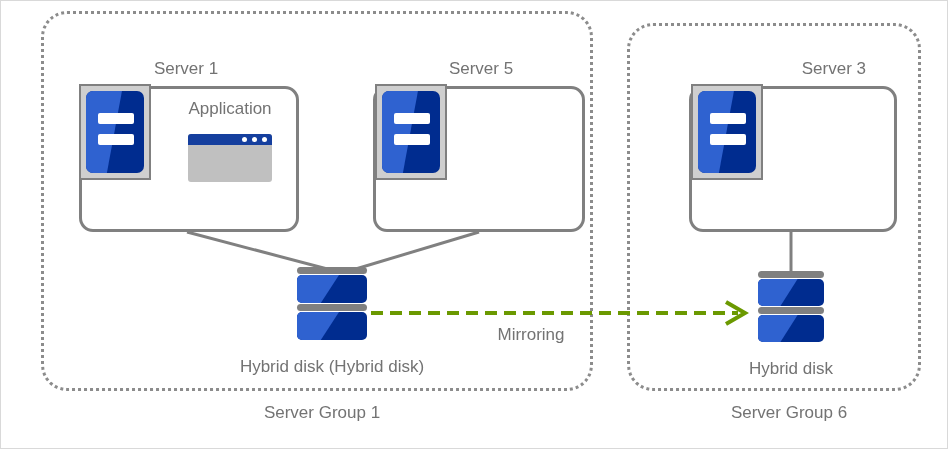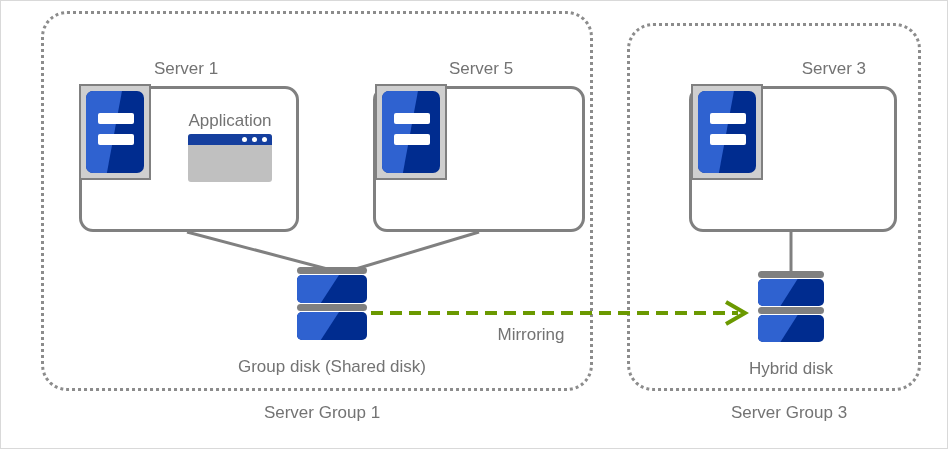--- a/index.html
+++ b/index.html
@@ -153,21 +153,21 @@
   <div class="server-box" style="left:78px; top:85px; width:220px; height:146px;"></div>
 
   <div class="srv-icon" style="left:78px; top:83px; width:72px; height:96px;">
     <div class="chassis">
       <div class="light"></div>
     </div>
     <div class="bar" style="left:17px; top:27px; width:36px; height:11px;"></div>
     <div class="bar" style="left:17px; top:48px; width:36px; height:11px;"></div>
   </div>
 
-  <div class="lbl" style="left:163px; top:110px; width:132px;text-align:center;">Application</div>
+  <div class="lbl" style="left:163px; top:98px; width:132px;text-align:center;">Application</div>
 
   <div class="app-win" style="left:187px; top:133px; width:84px; height:48px;">
     <div class="titlebar"></div>
     <div class="dot" style="right:25px;"></div>
     <div class="dot" style="right:15px;"></div>
     <div class="dot" style="right:5px;"></div>
   </div>
 
   <div class="lbl" style="left:405px; top:58px; width:150px;">Server 5</div>
 
@@ -197,34 +197,34 @@
     <div class="plate" style="top:0px;"></div>
     <div class="slab" style="top:8px; height:28px;">
       <div class="light"></div>
     </div>
     <div class="plate" style="top:37px;"></div>
     <div class="slab" style="top:45px; height:28px;">
       <div class="light"></div>
     </div>
   </div>
 
-  <div class="lbl" style="left:201px; top:356px; width:260px;">Group disk (Shared disk)</div>
+  <div class="lbl" style="left:201px; top:356px; width:260px;">Hybrid disk (Hybrid disk)</div>
 
   <div class="disk" style="left:757px; top:270px; width:66px; height:72px;">
     <div class="plate" style="top:0px;"></div>
     <div class="slab" style="top:8px; height:27px;">
       <div class="light"></div>
     </div>
     <div class="plate" style="top:36px;"></div>
     <div class="slab" style="top:44px; height:27px;">
       <div class="light"></div>
     </div>
   </div>
 
   <div class="lbl" style="left:710px; top:358px; width:160px;">Hybrid disk</div>
 
   <div class="lbl" style="left:460px; top:324px; width:140px;">Mirroring</div>
 
   <div class="lbl" style="left:236px; top:402px; width:170px;text-align:center;">Server Group 1</div>
 
-  <div class="lbl" style="left:703px; top:402px; width:170px;">Server Group 3</div>
+  <div class="lbl" style="left:703px; top:402px; width:170px;">Server Group 6</div>
 
 </div>
 
 </body></html>

